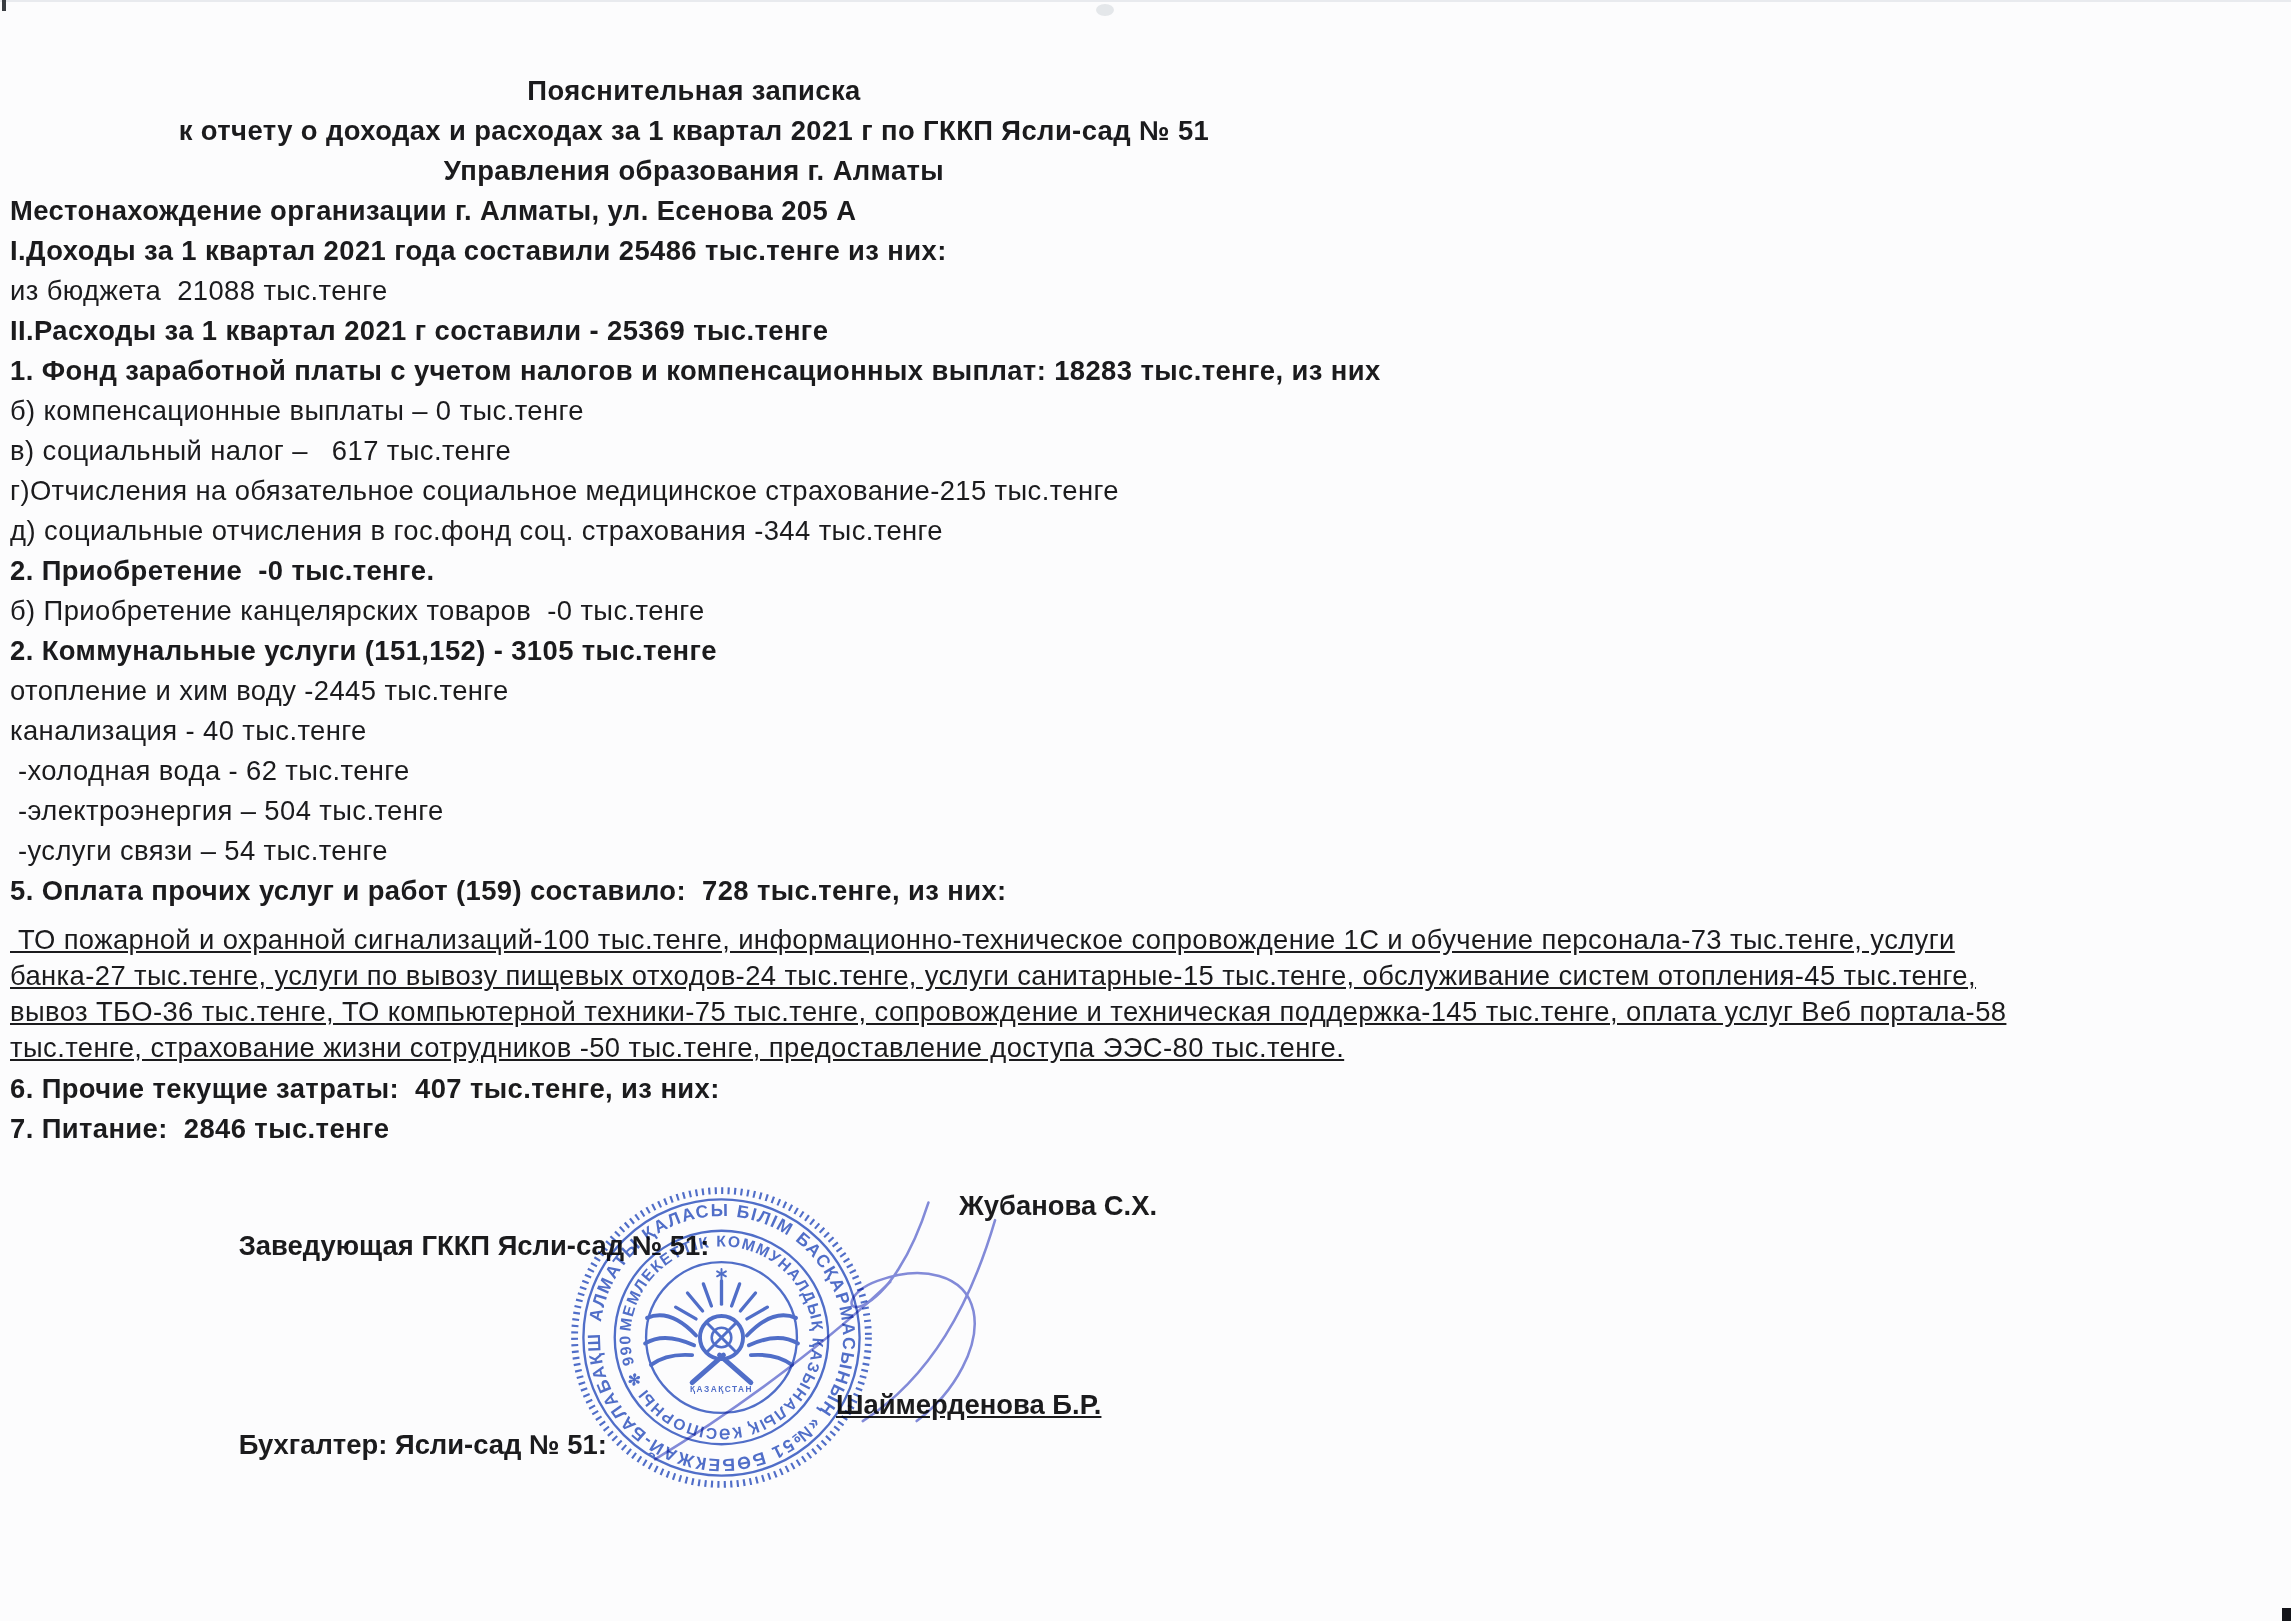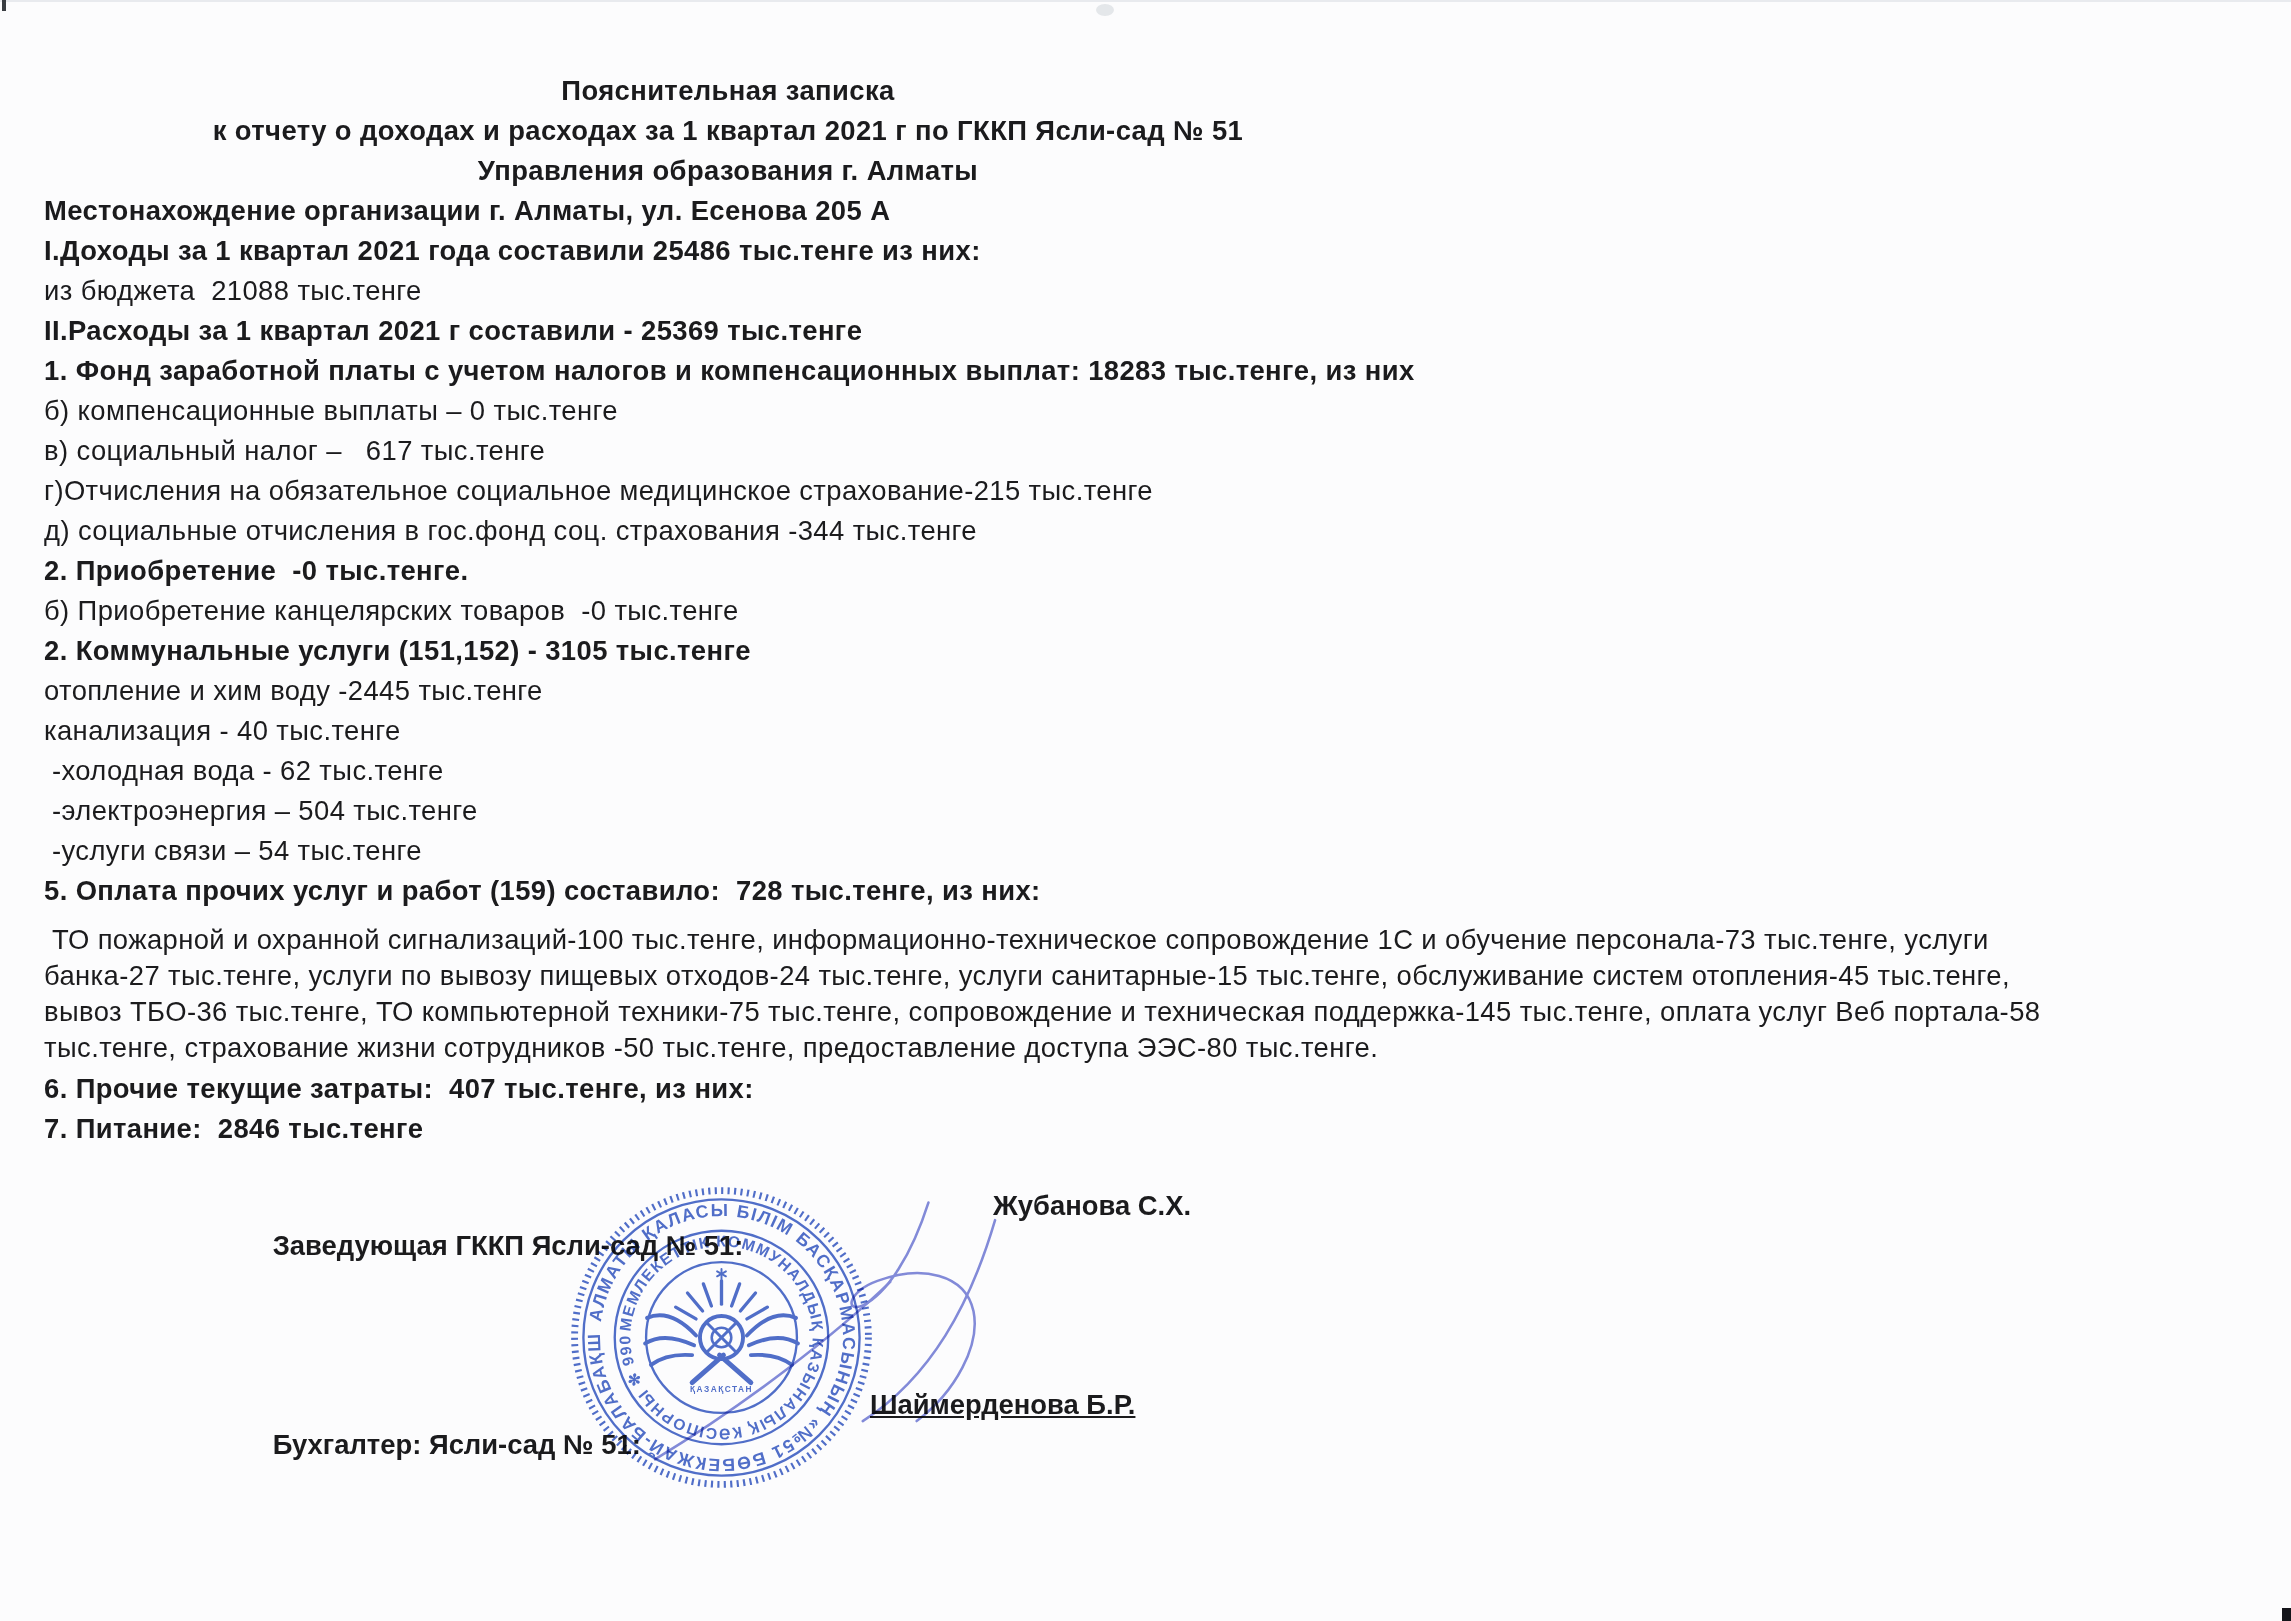--- a/index.html
+++ b/index.html
@@ -6,33 +6,33 @@
   .page{
     position:relative;
     width:2292px;height:1621px;
     background:#fcfcfd;
     overflow:hidden;
     font-family:"Liberation Sans","DejaVu Sans",sans-serif;
     color:#1b1b1d;
   }
   .content{
     position:absolute;inset:0;
-    padding:71px 0 0 44px;
+    padding:71px 0 0 10px;
     z-index:2;
   }
   .line{
     margin:0;
     font-size:27.4px;
     line-height:40px;
     letter-spacing:0.4px;
     white-space:pre;
   }
   .line.bold{font-weight:700;}
   .line.center{width:1368px;text-align:center;}
-  .line.para{line-height:36px;}
+  .line.para{line-height:36px;text-decoration:underline;}
   .sig-row{
     position:relative;
     margin:0;
     padding-left:183px;
     font-size:27.4px;line-height:40px;font-weight:700;white-space:pre;
   }
   .sig-row-1{margin-top:37px;}
   .sig-row-2{margin-top:39px;}
   .sig-name{position:absolute;top:0;}
   .sig-row-1 .sig-name{left:949px;}

